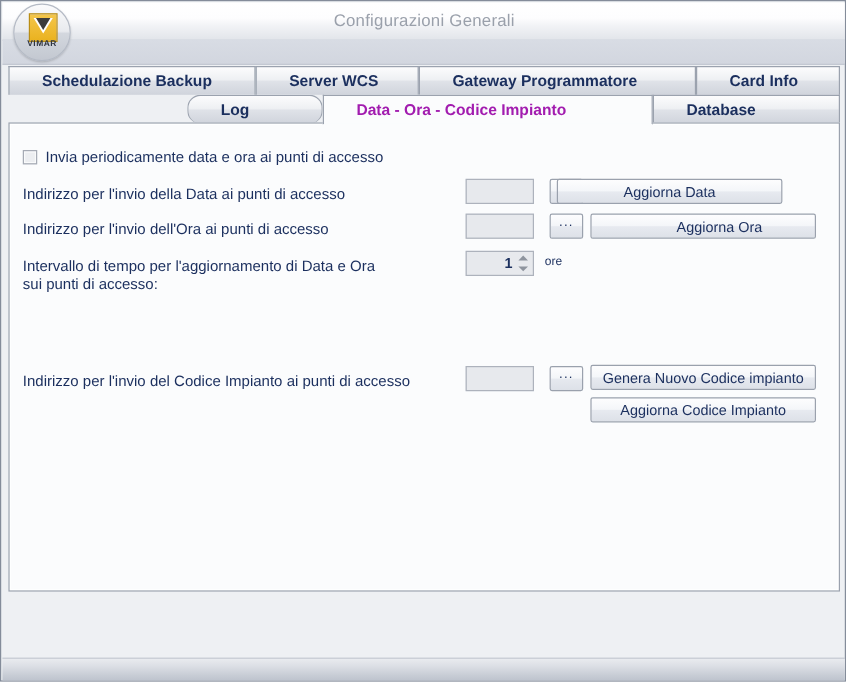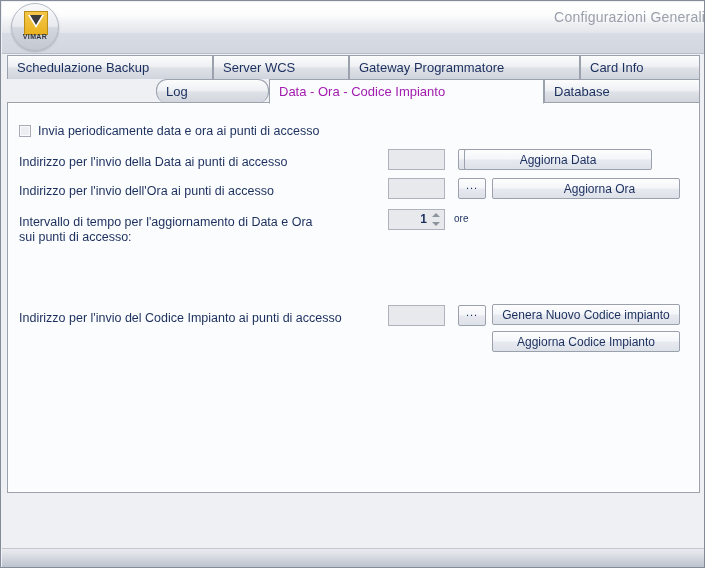--- a/index.html
+++ b/index.html
@@ -32,21 +32,21 @@
     left: 1px; top: 1px;
     width: 703px;
     height: 31px;
     background: linear-gradient(to bottom, #ffffff 0%, #fdfdfe 42%, #f2f3f6 62%, #e2e5ea 100%);
     border-bottom: 1px solid #c8ccd4;
   }
   #title-text {
     position: absolute;
     left: 0; top: 7px;
     width: 703px;
-    text-align: right;
+    text-align: center;
     font-size: 14px;
     color: #9aa0ab;
     letter-spacing: 0.2px;
   }
   
   #subbar {
     position: absolute;
     left: 1px; top: 32px;
     width: 703px;
     height: 20px;
@@ -110,24 +110,25 @@
   }
   .tab {
     position: absolute;
     box-sizing: border-box;
     height: 24px;
     background: linear-gradient(to bottom, #fcfcfd 0%, #eef0f3 45%, #dfe2e8 52%, #d0d4dc 100%);
     border: 1px solid #9ba2ae;
     border-bottom: none;
     font-size: 13px;
     color: #1b2f5e;
-    padding-left: 9px;
+    padding-left: 27px;
     line-height: 23px;
     white-space: nowrap;
     overflow: hidden;
+    font-weight: bold;
   }
   .tab.row1 { top: 0; }
   .tab.row2 { top: 24px; }
   .tab.active {
     background: #fbfcfd;
     border-bottom: 1px solid #fbfcfd;
     height: 25px;
     z-index: 5;
     color: #a21caf;
   }

